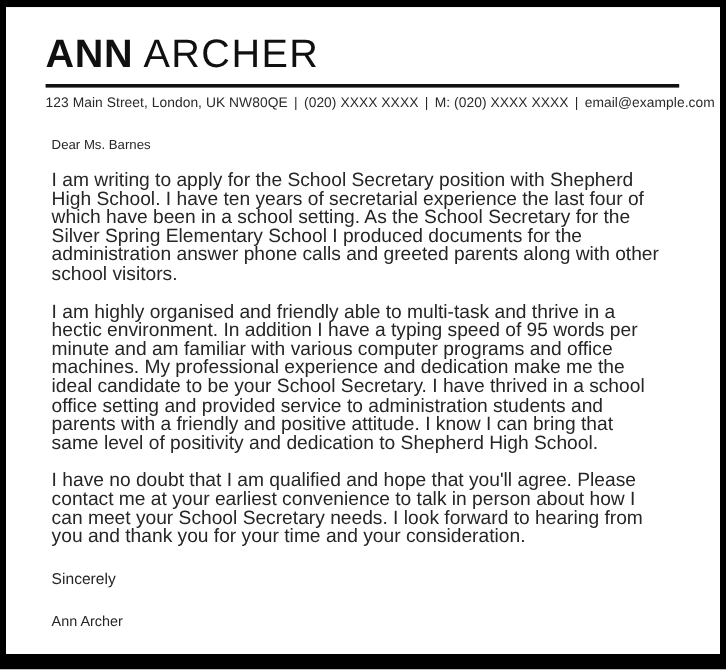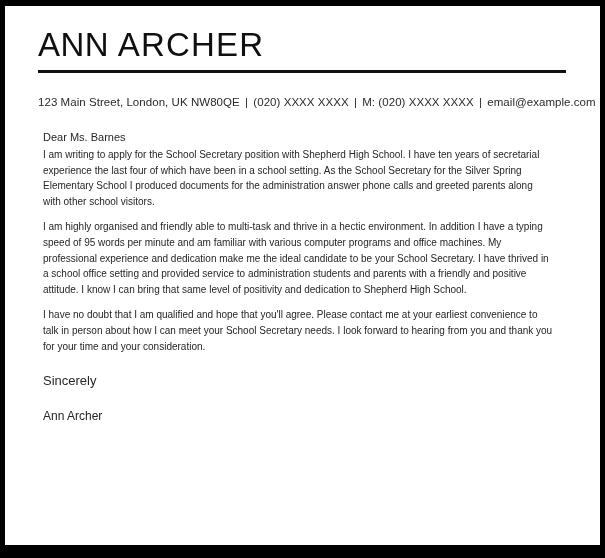--- a/index.html
+++ b/index.html
@@ -40,36 +40,36 @@
     padding-bottom: 2px;
   }
   .name-line {
     font-size: 33px;
     line-height: 38px;
     letter-spacing: 0.5px;
     color: #101010;
     white-space: nowrap;
   }
   .name-first {
-    font-weight: 400;
+    font-weight: 700;
   }
   .name-last {
     font-weight: 400;
     letter-spacing: 1.2px;
   }
 
   .rule {
     margin-top: 6px;
     width: 528px;
     height: 3px;
     background: #111111;
   }
 
   .contact-line {
-    margin-top: 22px;
+    margin-top: 6px;
     font-size: 11.5px;
     line-height: 15px;
     color: #2a2a2a;
     letter-spacing: 0.05px;
     white-space: nowrap;
   }
   .contact-sep {
     color: #2a2a2a;
     padding: 0 2px;
   }
@@ -79,22 +79,22 @@
     margin-top: 17px;
     padding-left: 5px;
     width: 510px;
   }
   .salutation {
     font-size: 11px;
     line-height: 16px;
     color: #262626;
   }
   .para {
-    margin-top: 2px;
-    font-size: 10px;
+    margin-top: 14px;
+    font-size: 16px;
     line-height: 15.6px;
     color: #262626;
     text-align: left;
   }
   .closing {
     margin-top: 19px;
     font-size: 13px;
     line-height: 16px;
     color: #262626;
   }

